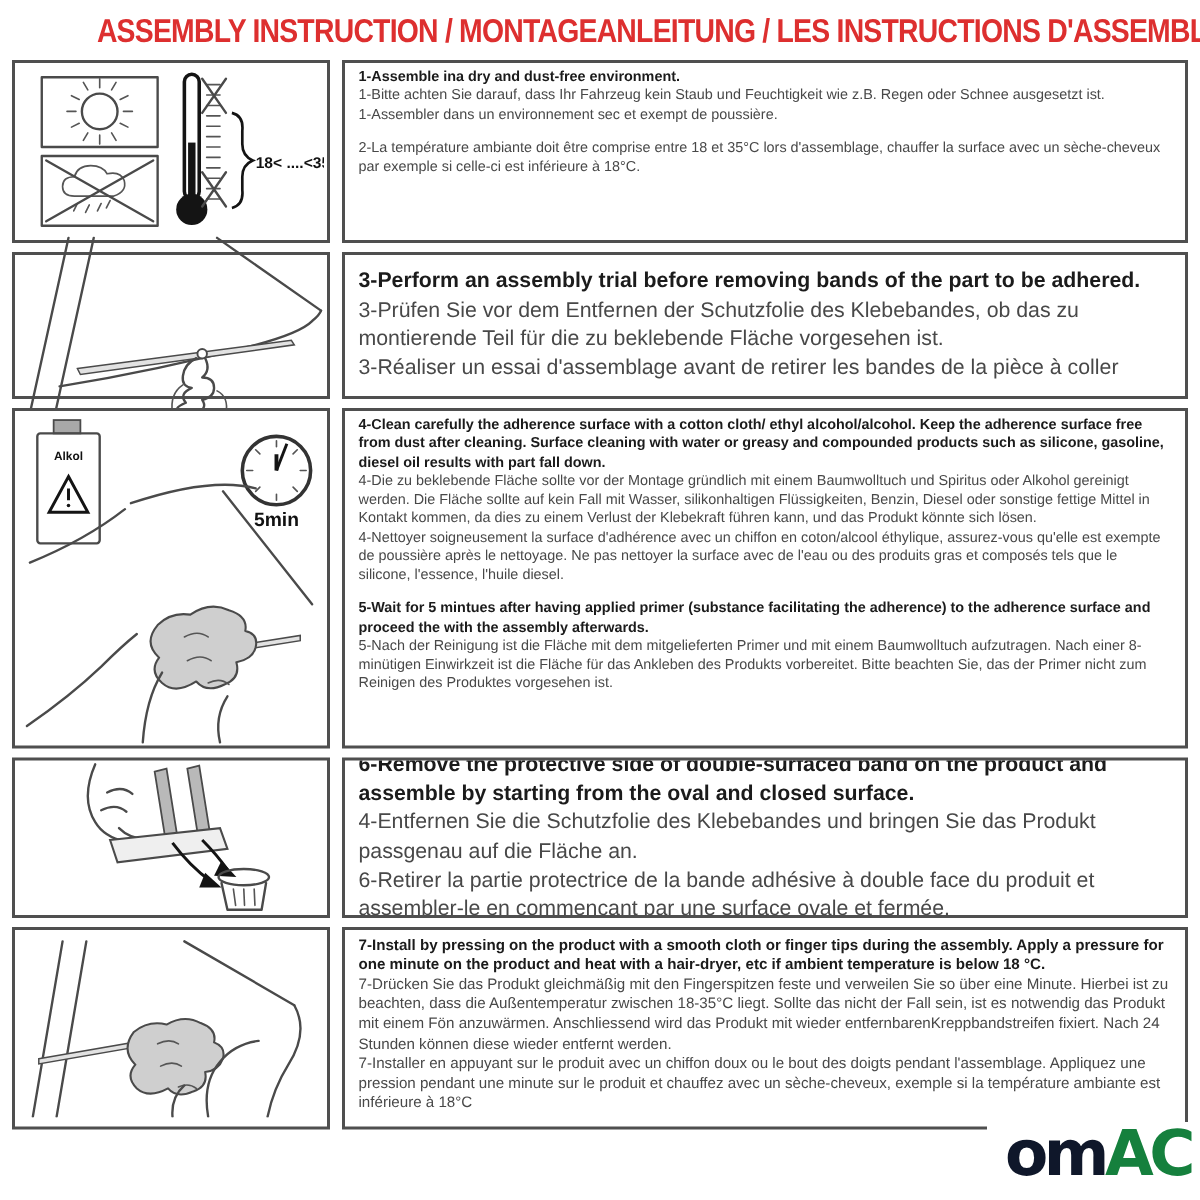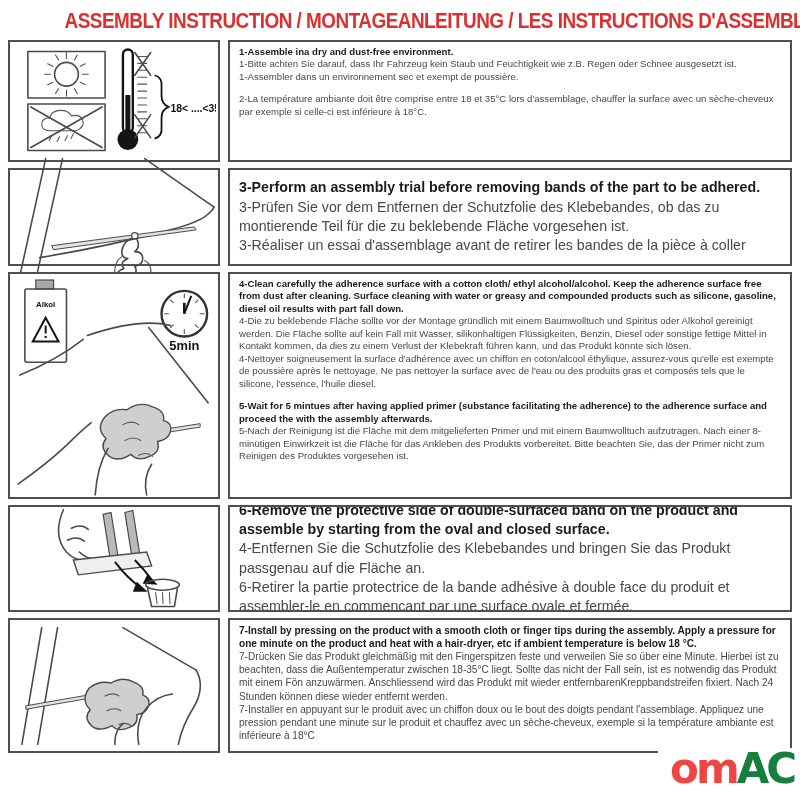--- a/index.html
+++ b/index.html
@@ -29,21 +29,21 @@
   .lnthin{fill:none;stroke:#555;stroke-width:1.1;stroke-linecap:round;}
   .blk{fill:#141414;}
   .cloth{fill:#cfcfcf;stroke:#4a4a4a;stroke-width:1.4;stroke-linejoin:round;}
   .strip{fill:#e2e2e2;stroke:#4a4a4a;stroke-width:1;}
   .svglabel{font-family:"Liberation Sans",sans-serif;font-weight:bold;fill:#111;}
   .logo{
     position:absolute;top:748px;right:4px;background:#fff;
     padding:0 2px 0 12px;font-weight:900;font-size:42px;line-height:1;
     letter-spacing:-3px;font-family:"DejaVu Sans","Liberation Sans",sans-serif;
   }
-  .logo .lb{color:#ef4444;} .logo .lr{color:#15803d;}
+  .logo .lb{color:#0f172a;} .logo .lr{color:#15803d;}
 </style>
 </head>
 <body>
 
 <h1 class="title">ASSEMBLY INSTRUCTION / MONTAGEANLEITUNG / LES INSTRUCTIONS D'ASSEMBLAGE</h1>
 
 <div class="row r1">
   <div class="cell illus">
     <svg width="206" height="116" viewBox="0 0 206 116">
 

